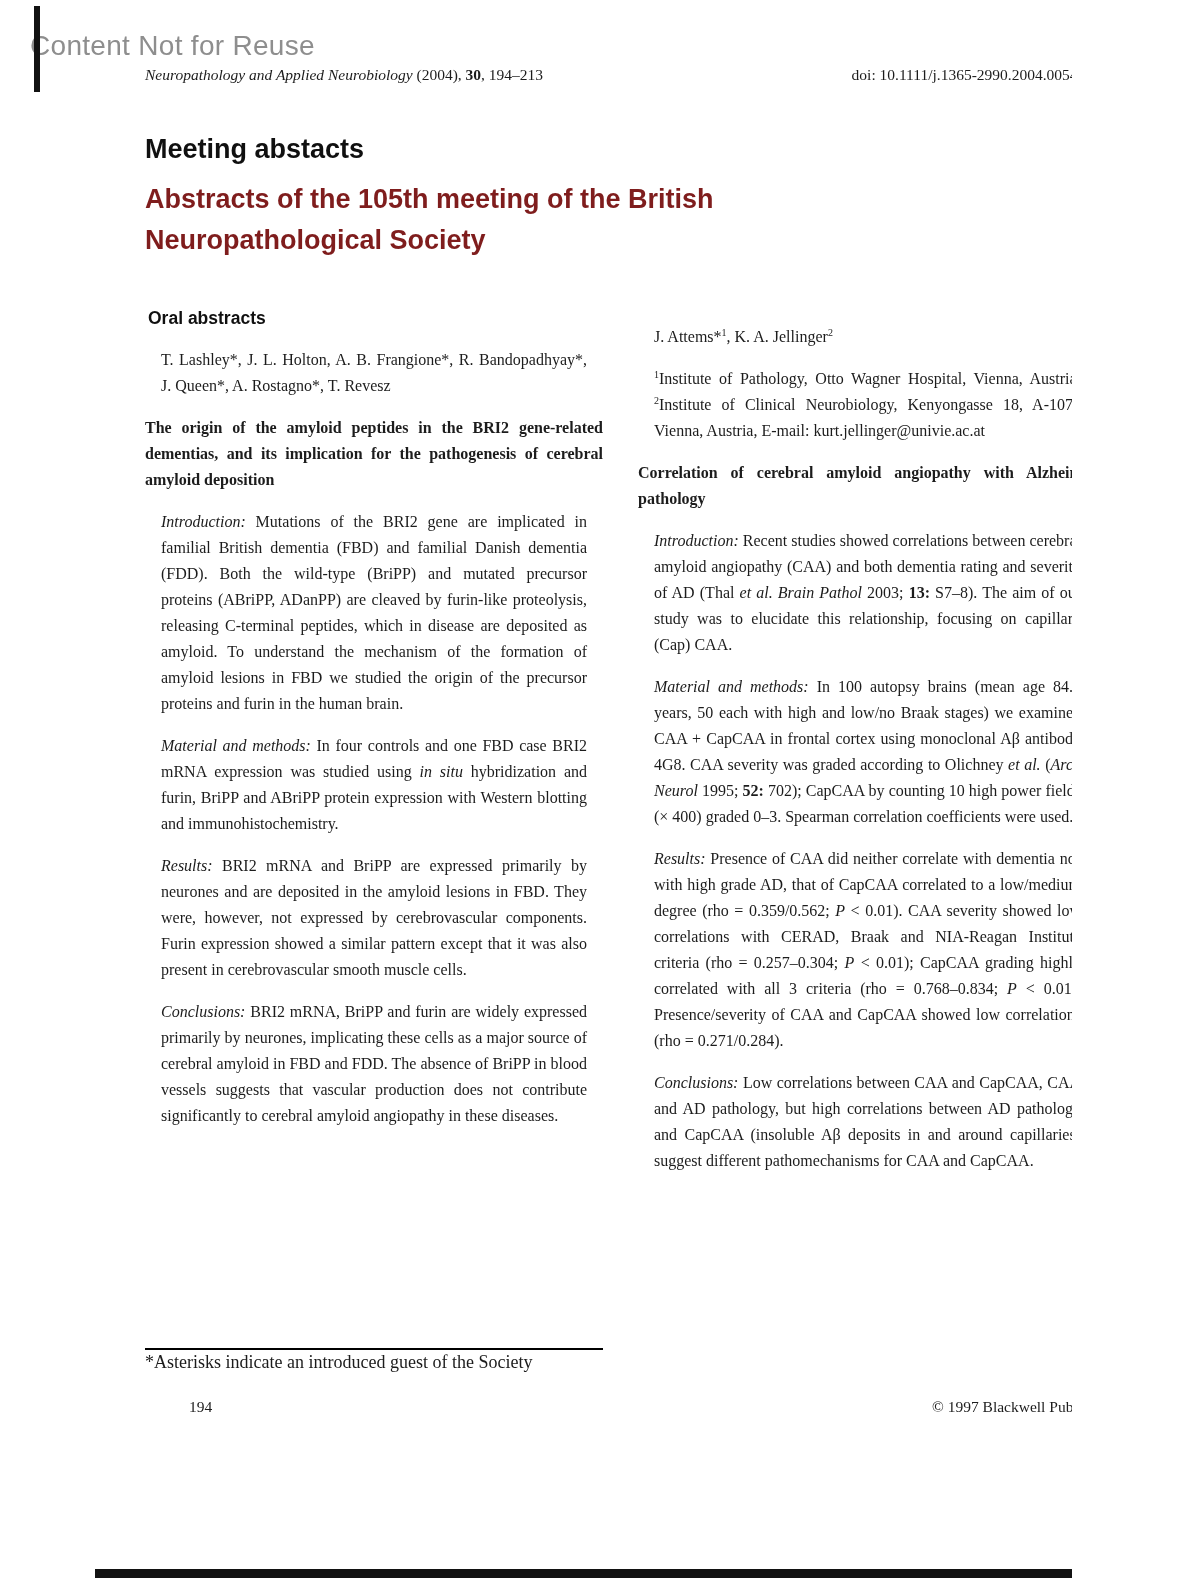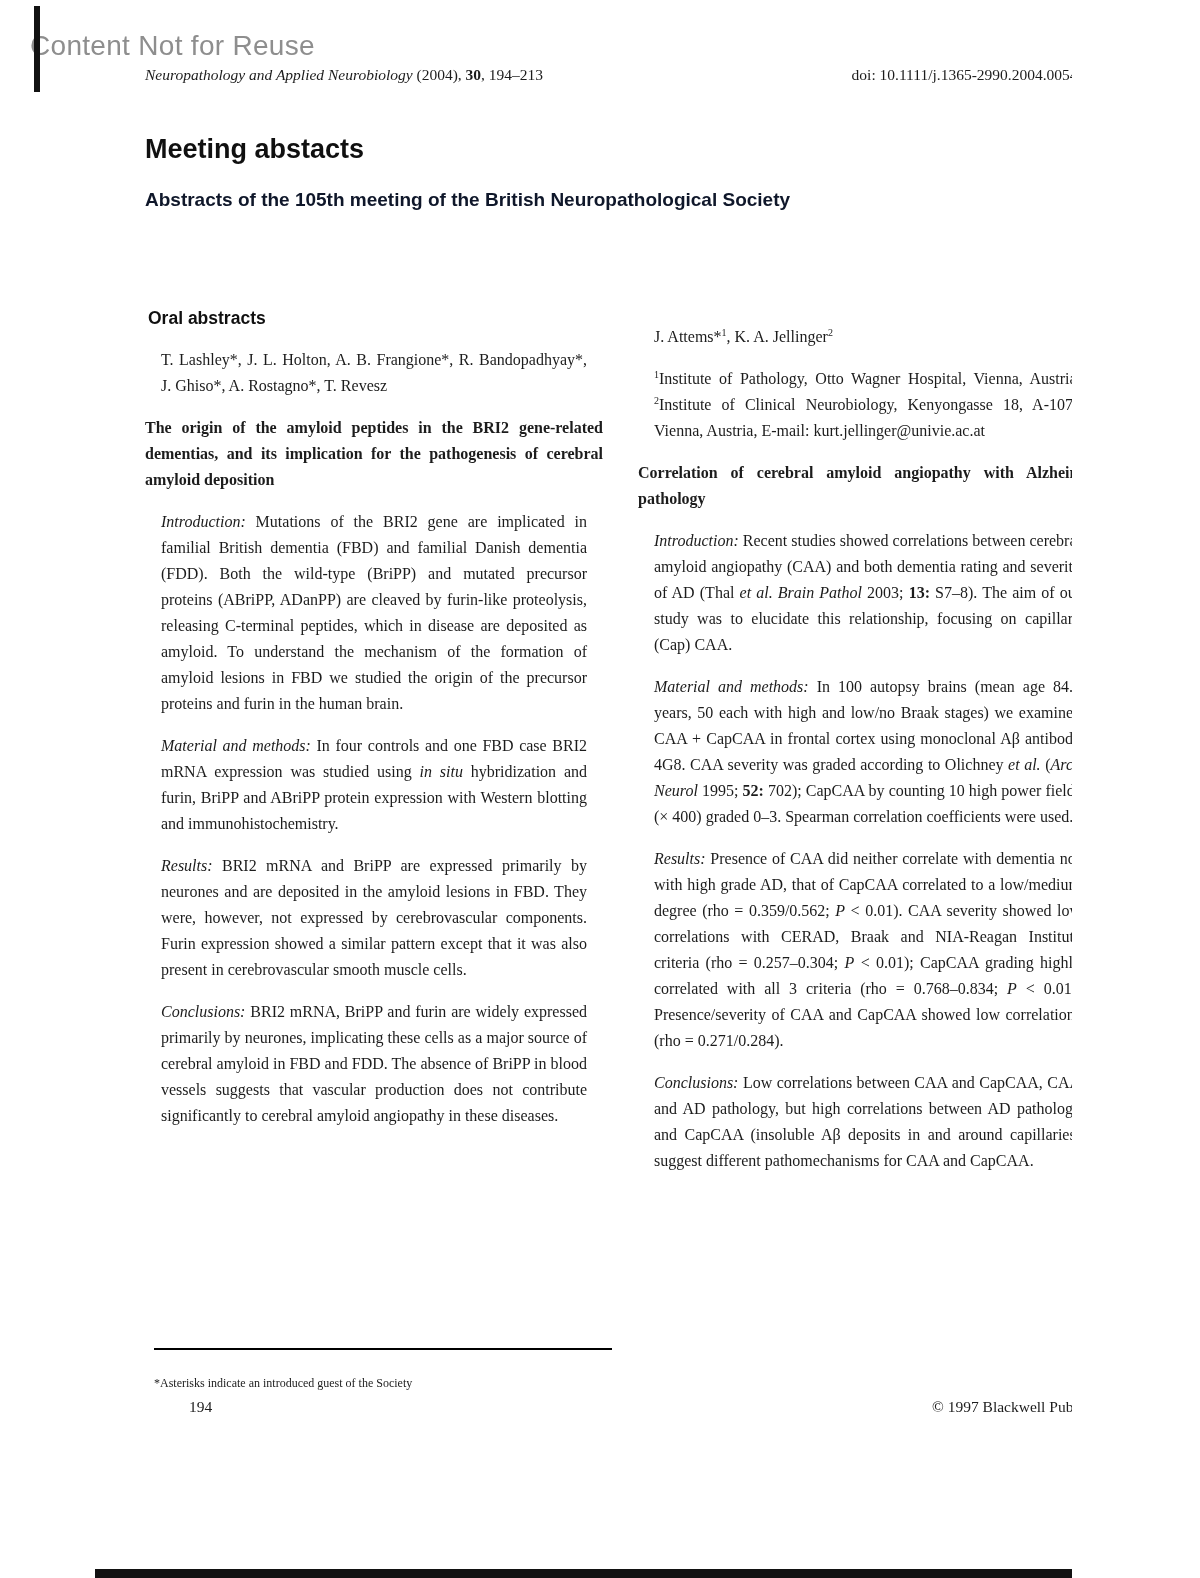--- a/index.html
+++ b/index.html
@@ -17,39 +17,39 @@
   .header-row {
     position:absolute; left:145px; top:66px; width:952px;
     display:flex; justify-content:space-between; font-size:15.5px; color:#1c1c1c;
   }
   .title-kicker {
     position:absolute; left:145px; top:134px;
     font-family:"Liberation Sans", sans-serif; font-weight:bold; font-size:27px; color:#101010;
   }
   .main-title {
     position:absolute; left:145px; top:179px; width:720px;
-    font-family:"Liberation Sans", sans-serif; font-weight:bold; font-size:19px;
-    line-height:41px; color:#0f172a;
+    font-family:"Liberation Sans", sans-serif; font-weight:bold; font-size:27px;
+    line-height:41px; color:#7f1d1d;
   }
   .columns {
     position:absolute; left:145px; top:308px; width:952px;
     display:grid; grid-template-columns:458px 459px; column-gap:35px;
   }
   .section-heading {
     font-family:"Liberation Sans", sans-serif; font-weight:bold; font-size:17.5px;
     margin:0 0 18px 3px; color:#101010;
   }
   .body { font-size:16px; line-height:26px; text-align:justify; margin:16px; hyphens:none; }
   .abstitle { font-weight:bold; margin:3px 0 13px 0; }
   .it { font-style:italic; }
   .bd { font-weight:bold; }
   sup { font-size:10px; line-height:0; position:relative; top:-6px; vertical-align:baseline; }
   .footnote-block {
-    position:absolute; left:154px; top:1348px; width:458px;
-    border-top:2px solid #000; padding-top:23px; font-size:12px; line-height:20px;
+    position:absolute; left:145px; top:1348px; width:458px;
+    border-top:2px solid #000; padding-top:2px; font-size:18px; line-height:20px;
   }
   .footer-row {
     position:absolute; left:145px; top:1398px; width:952px;
     display:flex; justify-content:space-between; font-size:15.5px;margin-left:44px;
   }
 </style>
 </head>
 <body>
 
 <div class="page">
@@ -63,21 +63,21 @@
     <span>doi: 10.1111/j.1365-2990.2004.00542.x</span>
   </div>
 
   <div class="title-kicker">Meeting abstacts</div>
   <div class="main-title">Abstracts of the 105th meeting of the British Neuropathological Society</div>
 
   <div class="columns">
 
     <div>
       <h2 class="section-heading">Oral abstracts</h2>
-      <p class="body">T. Lashley*, J. L. Holton, A. B. Frangione*, R. Bandopadhyay*, J. Ghiso*, A. Rostagno*, T. Revesz</p>
+      <p class="body">T. Lashley*, J. L. Holton, A. B. Frangione*, R. Bandopadhyay*, J. Queen*, A. Rostagno*, T. Revesz</p>
       <p class="body abstitle">The origin of the amyloid peptides in the BRI2 gene-related dementias, and its implication for the pathogenesis of cerebral amyloid deposition</p>
       <p class="body"><span class="it">Introduction:</span><span> Mutations of the BRI2 gene are implicated in familial British dementia (FBD) and familial Danish dementia (FDD). Both the wild-type (BriPP) and mutated precursor proteins (ABriPP, ADanPP) are cleaved by furin-like proteolysis, releasing C-terminal peptides, which in disease are deposited as amyloid. To understand the mechanism of the formation of amyloid lesions in FBD we studied the origin of the precursor proteins and furin in the human brain.</span></p>
       <p class="body"><span class="it">Material and methods:</span><span> In four controls and one FBD case BRI2 mRNA expression was studied using </span><span class="it">in situ</span><span> hybridization and furin, BriPP and ABriPP protein expression with Western blotting and immunohistochemistry.</span></p>
       <p class="body"><span class="it">Results:</span><span> BRI2 mRNA and BriPP are expressed primarily by neurones and are deposited in the amyloid lesions in FBD. They were, however, not expressed by cerebrovascular components. Furin expression showed a similar pattern except that it was also present in cerebrovascular smooth muscle cells.</span></p>
       <p class="body"><span class="it">Conclusions:</span><span> BRI2 mRNA, BriPP and furin are widely expressed primarily by neurones, implicating these cells as a major source of cerebral amyloid in FBD and FDD. The absence of BriPP in blood vessels suggests that vascular production does not contribute significantly to cerebral amyloid angiopathy in these diseases.</span></p>
     </div>
 
     <div>
       <p class="body"><span>J. Attems*</span><sup>1</sup><span>, K. A. Jellinger</span><sup>2</sup></p>
       <p class="body"><sup>1</sup><span>Institute of Pathology, Otto Wagner Hospital, Vienna, Austria; </span><sup>2</sup><span>Institute of Clinical Neurobiology, Kenyongasse 18, A-1070 Vienna, Austria, E-mail: kurt.jellinger@univie.ac.at</span></p>

